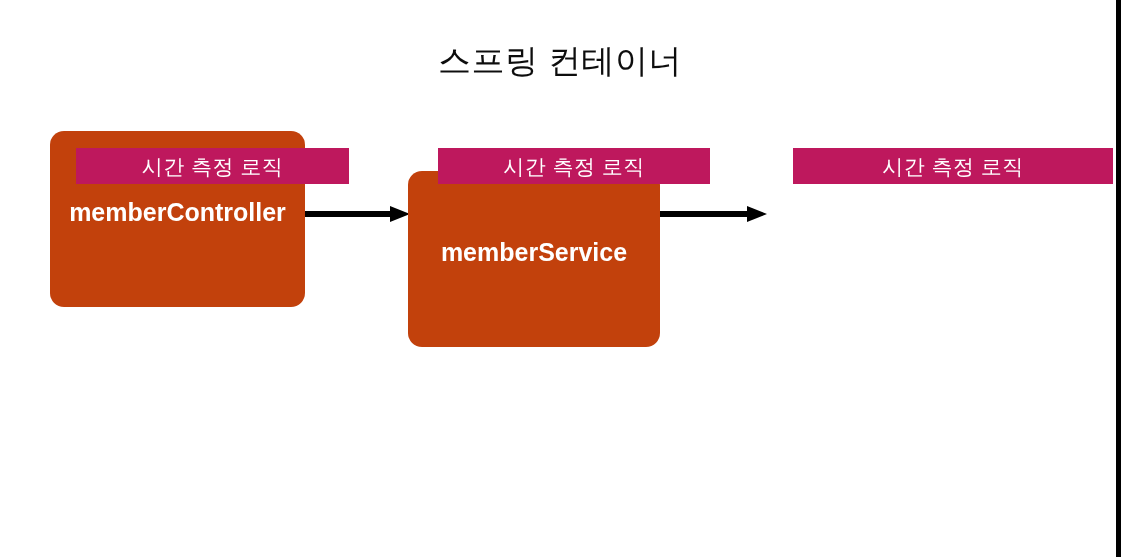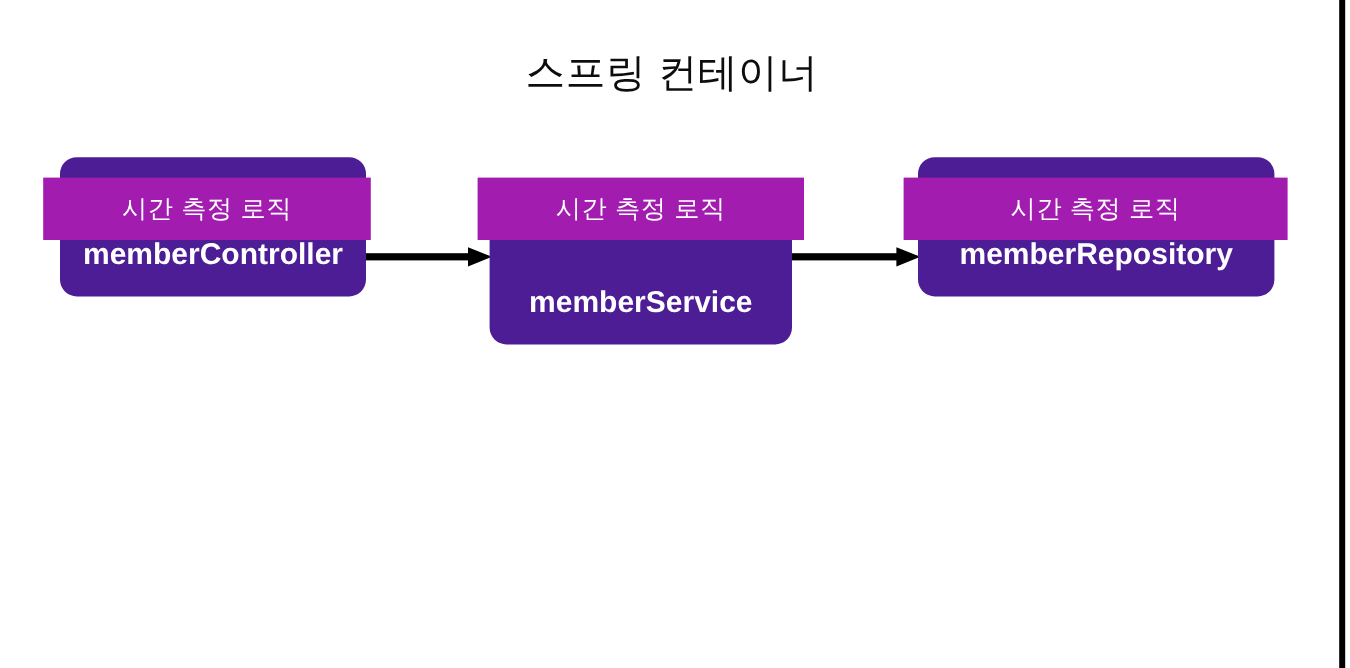--- a/index.html
+++ b/index.html
@@ -31,46 +31,47 @@
     letter-spacing: 0.5px;
     line-height: 46px;
     white-space: nowrap;
     margin-top: 28px;
   }
 
   
   .bean-node {
     position: absolute;
     top: 131px;
-    height: 116px;
-    background: #4c1d95;
+    height: 176px;
+    background: #c2410c;
     border-radius: 14px;
   }
   .bean-label {
     position: absolute;
     left: 0;
     right: 0;
     top: 66px;
     text-align: center;
     color: #ffffff;
     font-size: 25px;
     font-weight: bold;
     line-height: 30px;
     white-space: nowrap;
   }
 
   
   .aop-banner {
     position: absolute;
     top: 148px;
-    height: 52px;
-    background: #a21caf;
+    height: 36px;
+    background: #be185d;
     display: flex;
     align-items: center;
     justify-content: center;
+    margin-left: 40px;
   }
   .aop-banner-label {
     color: #ffffff;
     font-size: 21px;
     font-weight: 400;
     line-height: 41px;
     white-space: nowrap;
     letter-spacing: 0.5px;
   }
 
@@ -132,22 +133,19 @@
   </div>
   <div class="aop-banner" style="left:398px; width:272px;">
     <span class="aop-banner-label">시간 측정 로직</span>
   </div>
 
   <div class="flow-arrow" style="left:660px; width:107px;">
     <div class="shaft" style="width:90px;"></div>
     <div class="head"></div>
   </div>
 
-  <div class="bean-node" style="left:765px; width:297px;">
-    <div class="bean-label">memberRepository</div>
-  </div>
   <div class="aop-banner" style="left:753px; width:320px;">
     <span class="aop-banner-label">시간 측정 로직</span>
   </div>
 
   <div id="right-border"></div>
 
 </div>
 
 </body></html>

